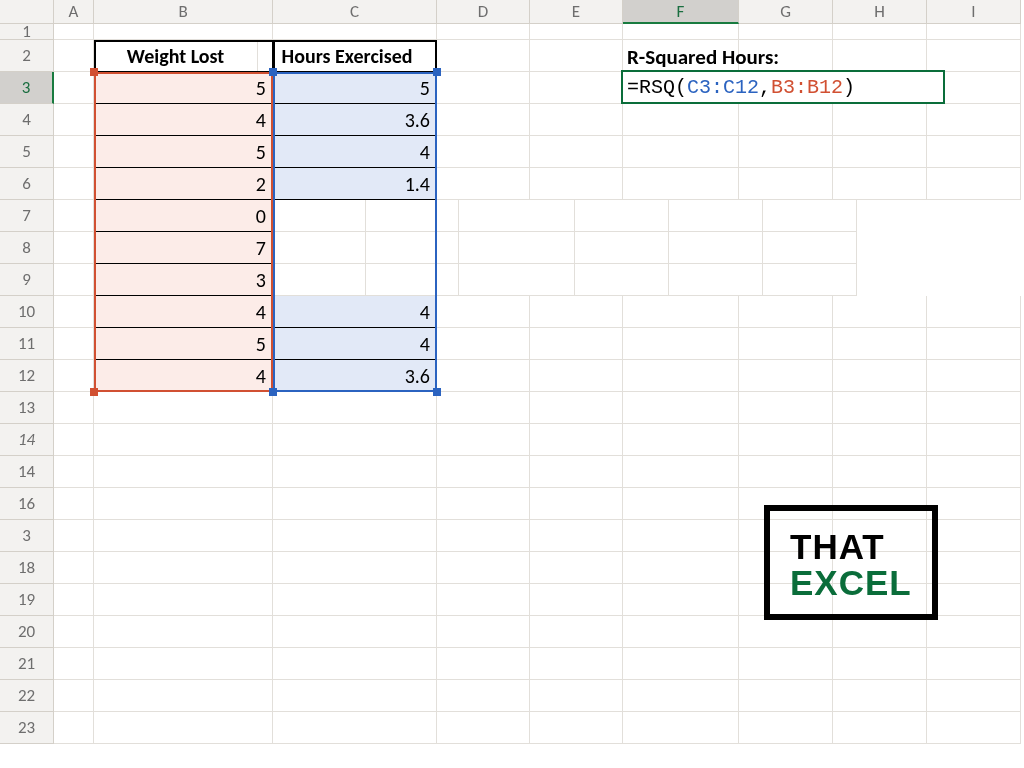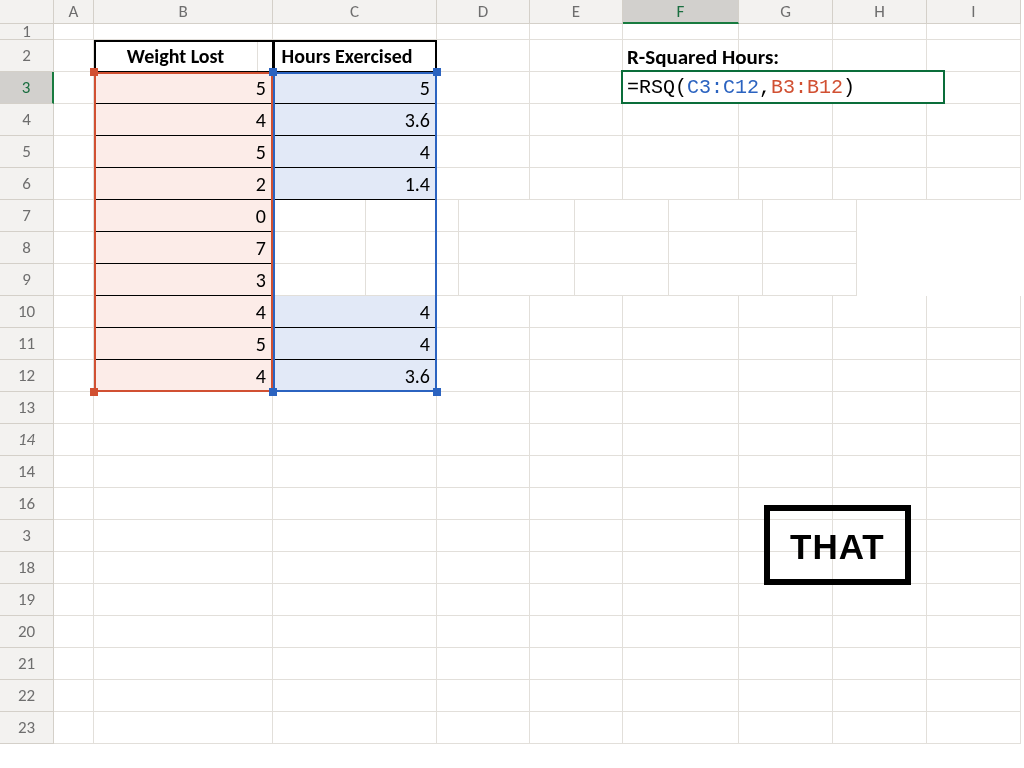--- a/index.html
+++ b/index.html
@@ -511,13 +511,14 @@
 <div class="formula-box" id="formulaBox" style="left: 621px; top: 70px; width: 324px; height: 34px;">
     <span class="tk-fn">=RSQ(</span>
     <span class="tk-r1">C3:C12</span>
     <span class="tk-fn">,</span>
     <span class="tk-r2">B3:B12</span>
     <span class="tk-fn">)</span>
   </div>
 
 <div class="logo" id="logo" style="left: 764px; top: 505px;">
   <div class="l1">THAT</div>
+  <div class="l2">EXCEL</div>
 </div>
 
 </body></html>

